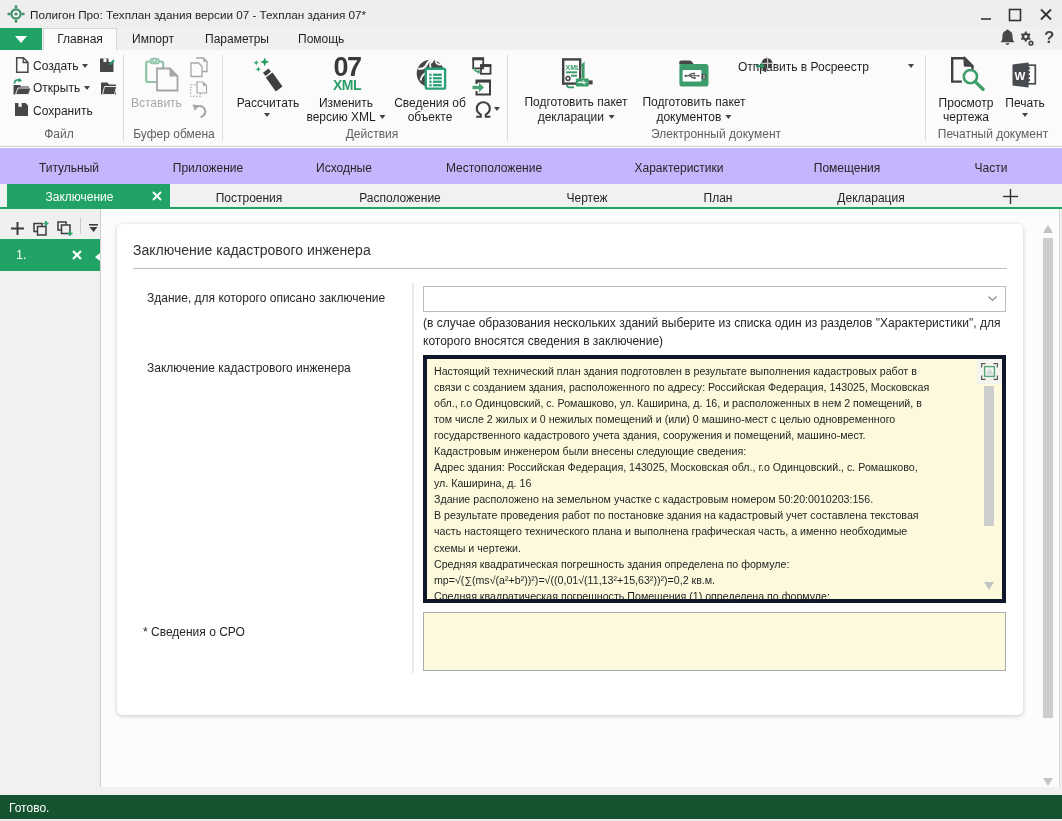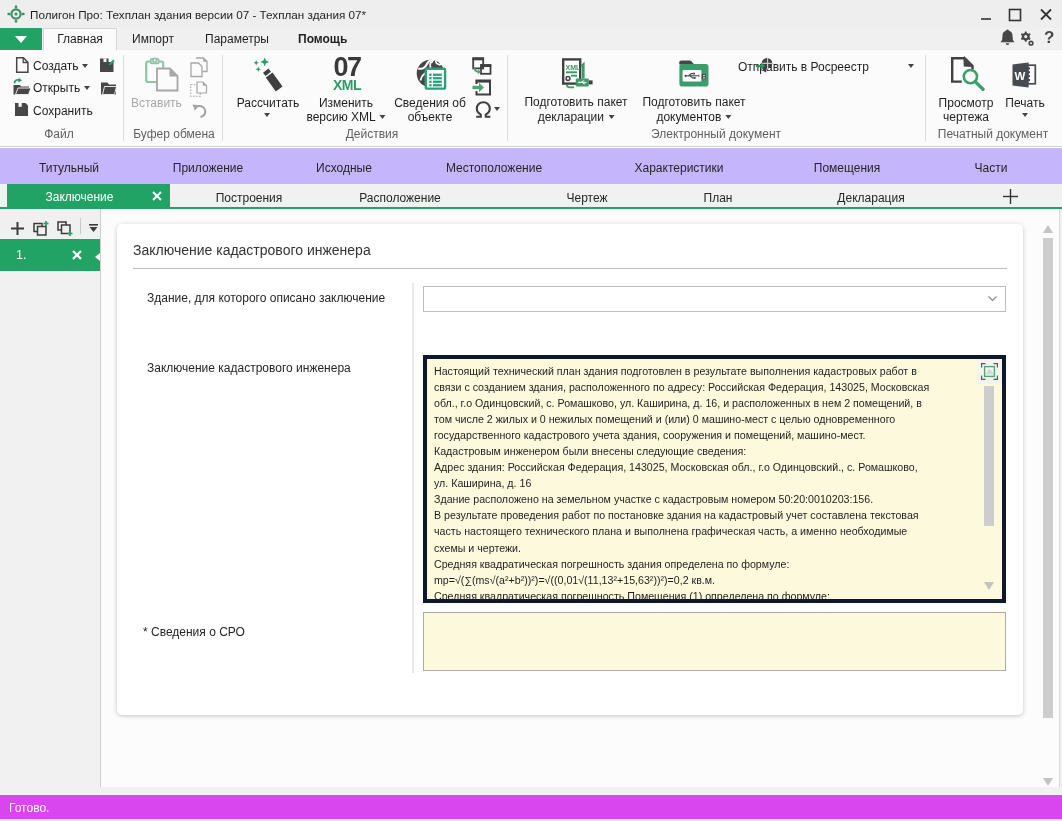--- a/index.html
+++ b/index.html
@@ -48,21 +48,21 @@
   #combo { position:absolute; left:306px; top:62px; width:583px; height:26px; background:#fff; border:1px solid #bdbdbd; }
   #ta1 { position:absolute; left:306px; top:131px; width:583px; height:248px; background:#fcf9dd; border:4px solid #0f172a; }
   #ta1 .txt { position:absolute; left:7px; top:4px; width:560px; font-size:10.65px; line-height:16.05px; color:#1f1f1f; }
   #ta2 { position:absolute; left:306px; top:388px; width:583px; height:59px; background:#fcf9dd; border:1px solid #ababab; }
   
   .sbthumb { position:absolute; background:#cdcdcd; }
   .arrow-up { width:0; height:0; border-left:5px solid transparent; border-right:5px solid transparent; border-bottom:8px solid #c3c3c3; }
   .arrow-dn { width:0; height:0; border-left:5px solid transparent; border-right:5px solid transparent; border-top:8px solid #c3c3c3; }
   
   #band { left:0; top:787px; width:1062px; height:8px; background:#f1f1f1; }
-  #statusbar { left:0; top:795px; width:1062px; height:24px; background:#d946ef; color:#fff; font-size:12px; }
+  #statusbar { left:0; top:795px; width:1062px; height:24px; background:#14532d; color:#fff; font-size:12px; }
   #statusbar span { position:absolute; left:9px; top:6px; }
   #bottomedge { left:0; top:819px; width:1062px; height:2px; background:#ededed; }
 </style>
 </head>
 <body>
 
   <div class="abs" id="titlebar"></div>
   <svg class="abs" style="left:7px;top:5px" width="18" height="18" viewBox="0 0 18 18">
     <circle cx="9" cy="9" r="4.6" fill="none" stroke="#3d8f67" stroke-width="2.2"></circle>
     <circle cx="9" cy="9" r="1.6" fill="#3d8f67"></circle>
@@ -80,21 +80,21 @@
   </svg>
 
   <div class="abs" id="tabstrip"></div>
   <div class="abs" style="left:0;top:28px;width:42px;height:22px;background:#21a366"></div>
   <svg class="abs" style="left:15px;top:36px" width="12" height="8" viewBox="0 0 12 8">
     <polygon points="0,0 12,0 6,7" fill="#fff"></polygon>
   </svg>
   <div class="abs" id="tab-glavnaya" style="left:43px;top:28px;">Главная</div>
   <div class="abs menuitem" style="left:132px;top:32px;">Импорт</div>
   <div class="abs menuitem" style="left:205px;top:32px;">Параметры</div>
-  <div class="abs menuitem" style="left:298px;top:32px;font-weight:bold;">Помощь</div>
+  <div class="abs menuitem" style="left:298px;top:32px;">Помощь</div>
 
   <svg class="abs" style="left:999px;top:29px" width="17" height="17" viewBox="0 0 17 17">
     <circle cx="8.5" cy="1.8" r="1.3" fill="#474747"></circle>
     <path d="M8.5 1.6 C11.8 1.6 13.5 4 13.5 7 L13.9 11 L15.5 13.2 L1.5 13.2 L3.1 11 L3.5 7 C3.5 4 5.2 1.6 8.5 1.6 Z" fill="#474747"></path>
     <path d="M6.7 14.2 a1.8 1.8 0 0 0 3.6 0 Z" fill="#474747"></path>
   </svg>
   <svg class="abs" style="left:1019px;top:31px" width="16" height="16" viewBox="0 0 16 16">
     <g fill="#474747">
       <path d="M6 0.5 L7.5 0.5 L7.9 2 a4.2 4.2 0 0 1 1.4 0.8 L10.8 2.3 L11.6 3.6 L10.6 4.8 a4.2 4.2 0 0 1 0 1.6 L11.6 7.6 L10.8 8.9 L9.3 8.4 a4.2 4.2 0 0 1 -1.4 0.8 L7.5 10.7 L6 10.7 L5.6 9.2 a4.2 4.2 0 0 1 -1.4 -0.8 L2.7 8.9 L1.9 7.6 L2.9 6.4 a4.2 4.2 0 0 1 0 -1.6 L1.9 3.6 L2.7 2.3 L4.2 2.8 a4.2 4.2 0 0 1 1.4 -0.8 Z M6.75 4 a1.6 1.6 0 1 0 0 3.2 a1.6 1.6 0 0 0 0 -3.2 Z"></path>
       <circle cx="12" cy="12.2" r="2.6"></circle>
@@ -381,20 +381,21 @@
     <div class="card" id="card1">
       <div class="cardhead" style="top:18px">Заключение кадастрового инженера</div>
       <div class="cardsep" style="top:44px"></div>
       <div style="position:absolute;left:295px;top:59px;width:2px;height:390px;background:#e9e9e9"></div>
       <div class="flabel" style="left:30px;top:67px">Здание, для которого описано заключение</div>
       <div id="combo">
         <svg style="position:absolute;right:8px;top:9px" width="9" height="6" viewBox="0 0 9 6">
           <polyline points="0.5,0.5 4.5,4.5 8.5,0.5" fill="none" stroke="#8a8a8a" stroke-width="1.2"></polyline>
         </svg>
       </div>
+      <div class="hint" style="left:306px;top:91px;width:590px">(в случае образования нескольких зданий выберите из списка один из разделов "Характеристики", для которого вносятся сведения в заключение)</div>
       <div class="flabel" style="left:30px;top:137px">Заключение кадастрового инженера</div>
       <div id="ta1">
         <div class="txt">Настоящий технический план здания подготовлен в результате выполнения кадастровых работ в<br>связи с созданием здания, расположенного по адресу: Российская Федерация, 143025, Московская<br>обл., г.о Одинцовский, с. Ромашково, ул. Каширина, д. 16, и расположенных в нем 2 помещений, в<br>том числе 2 жилых и 0 нежилых помещений и (или) 0 машино-мест с целью одновременного<br>государственного кадастрового учета здания, сооружения и помещений, машино-мест.<br>Кадастровым инженером были внесены следующие сведения:<br>Адрес здания: Российская Федерация, 143025, Московская обл., г.о Одинцовский., с. Ромашково,<br>ул. Каширина, д. 16<br>Здание расположено на земельном участке с кадастровым номером 50:20:0010203:156.<br>В результате проведения работ по постановке здания на кадастровый учет составлена текстовая<br>часть настоящего технического плана и выполнена графическая часть, а именно необходимые<br>схемы и чертежи.<br>Средняя квадратическая погрешность здания определена по формуле:<br>mp=√(∑(ms√(a²+b²))²)=√((0,01√(11,13²+15,63²))²)=0,2 кв.м.<br>Средняя квадратическая погрешность Помещения (1) определена по формуле:</div>
 
         <div style="position:absolute;right:0;top:0;width:25px;height:25px;background:#f4f4ef;">
           <svg style="position:absolute;left:4px;top:4px" width="17" height="17" viewBox="0 0 17 17">
             <polygon points="8.5,5.5 13,11.5 4,11.5" fill="#d6d9db"></polygon>
             <g stroke="#5a5a5a" stroke-width="1.2" fill="none">
               <polyline points="0.6,4.5 0.6,0.6 4.5,0.6"></polyline>
               <polyline points="12.5,0.6 16.4,0.6 16.4,4.5"></polyline>

